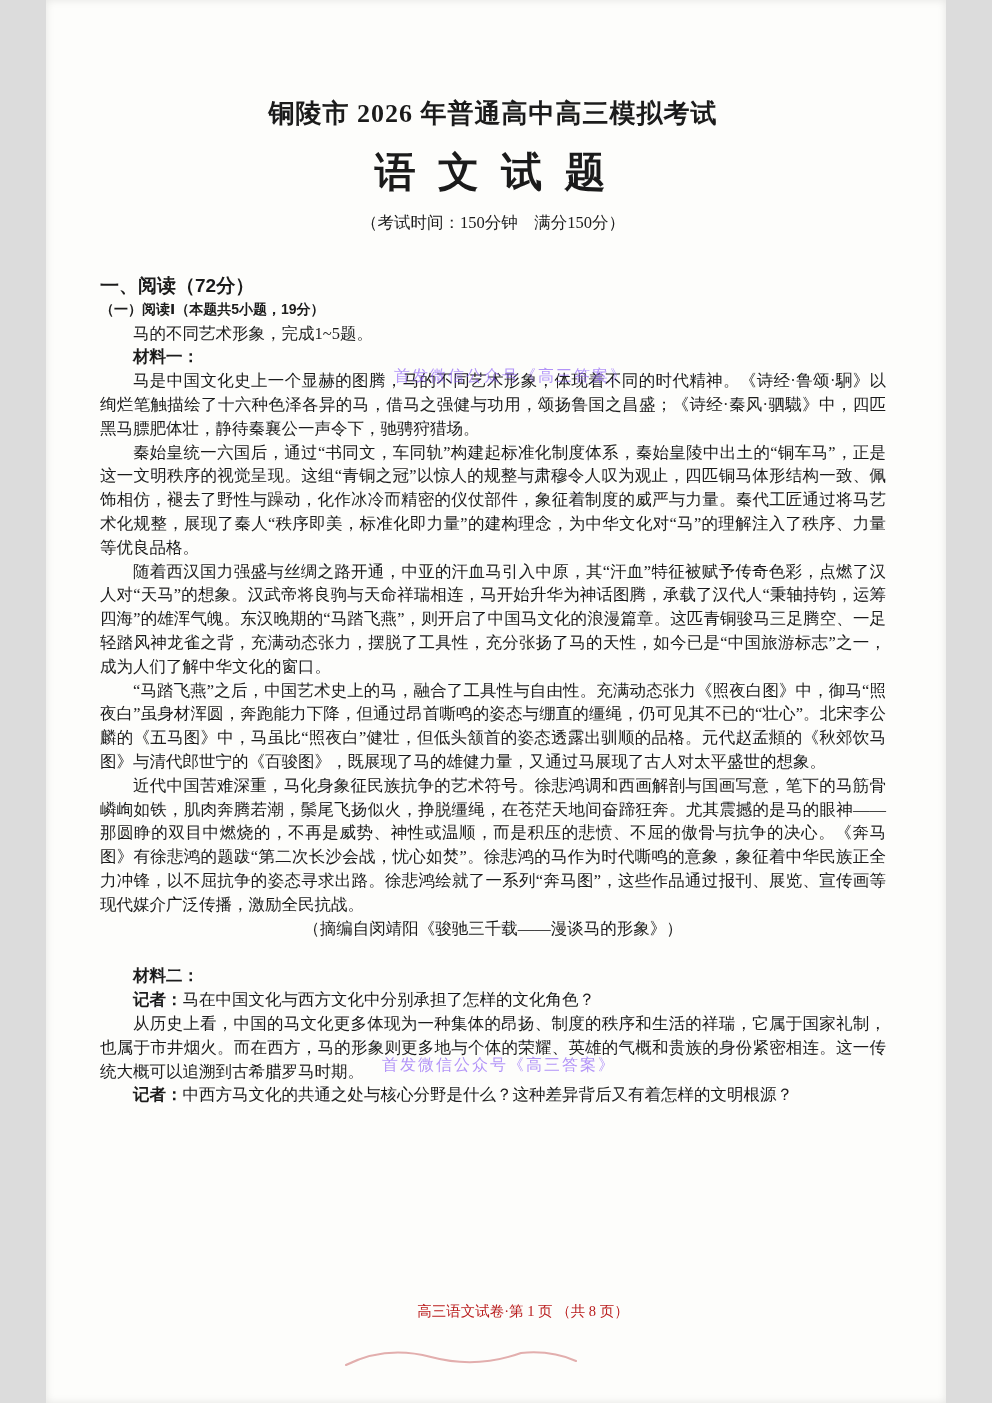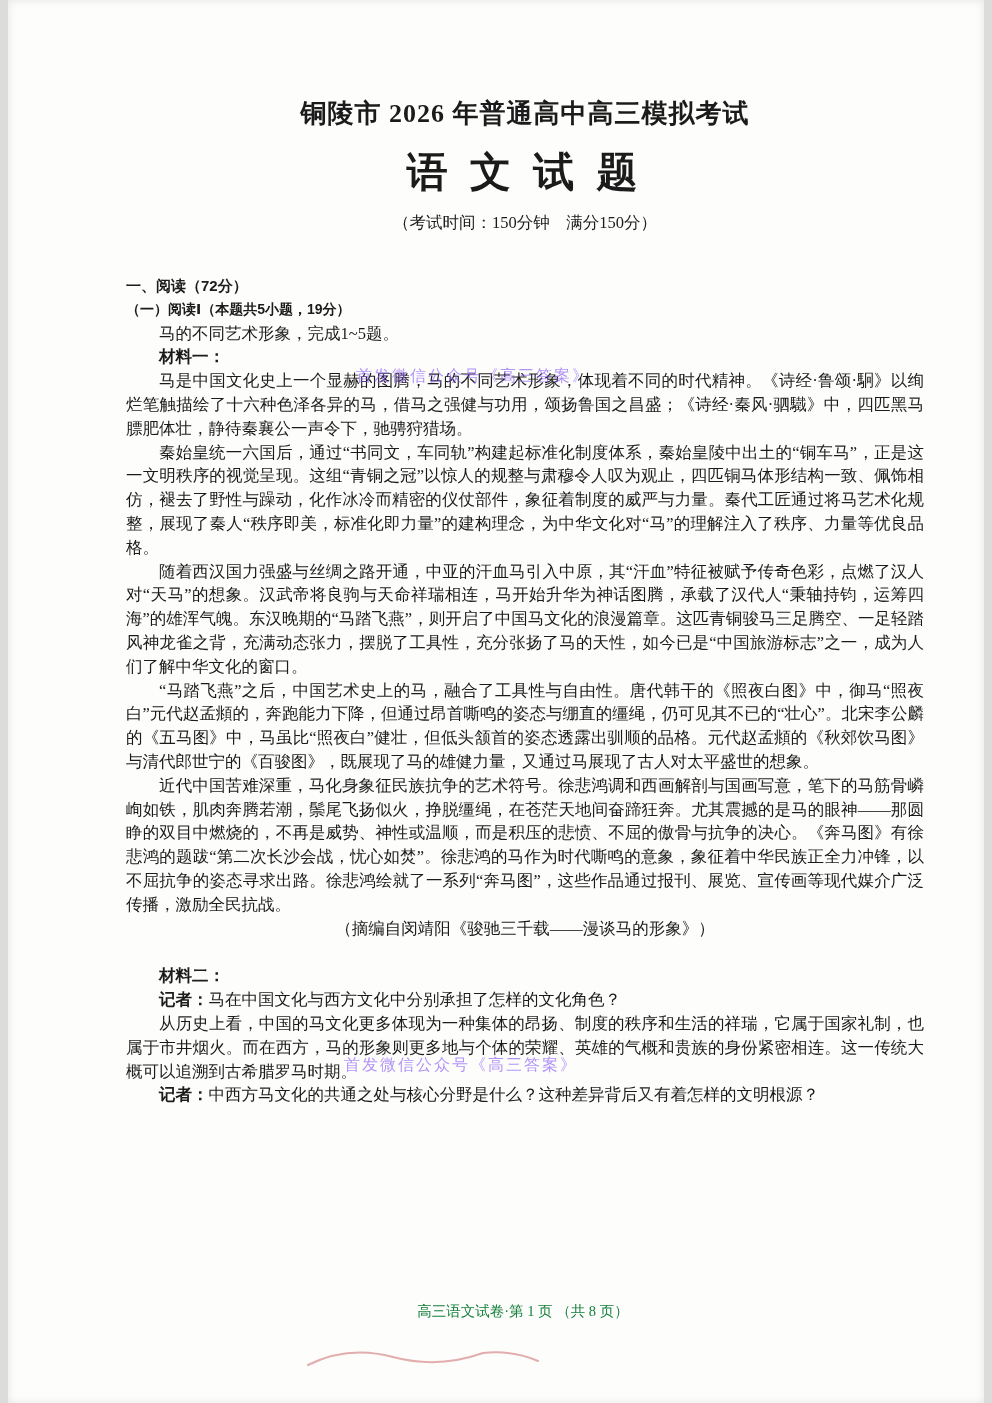--- a/index.html
+++ b/index.html
@@ -1,26 +1,26 @@
 <!DOCTYPE html>
 <html><head>
 <meta charset="utf-8">
 <style>
   * { margin: 0; padding: 0; box-sizing: border-box; }
   html, body { background: #dcdcdc; }
   body { font-family: "Liberation Serif", "DejaVu Serif", serif; }
 
   .page {
     position: relative;
-    width: 976px;
+    width: 900px;
     height: 1403px;
     margin: 0 auto;
     background: #fdfdfb;
     color: #1b1b1b;
-    padding: 96px 60px 0 118px;
+    padding: 96px 60px 0 54px;
     overflow: hidden;
     box-shadow: inset 0 0 8px rgba(0,0,0,0.10);
   }
 
   
   .page-header { text-align: center; }
   .exam-title {
     font-size: 26px;
     font-weight: bold;
     letter-spacing: 1px;
@@ -34,21 +34,21 @@
   .exam-info {
     margin-top: 12px;
     font-size: 16.5px;
   }
 
   
   .paper-body { margin-top: 40px; font-size: 16.5px; line-height: 23.8px; }
 
   .section-heading {
     font-family: "Liberation Sans", "DejaVu Sans", sans-serif;
-    font-size: 15px;
+    font-size: 19px;
     font-weight: bold;
   }
   .subsection-heading {
     font-family: "Liberation Sans", "DejaVu Sans", sans-serif;
     font-size: 14px;
     font-weight: bold;
   }
   .para {
     text-indent: 2em;
     text-align: justify;
@@ -64,21 +64,21 @@
   .speaker { font-weight: bold; }
 
   
   .page-footer {
     position: absolute;
     left: 114px;
     right: 60px;
     bottom: 82px;
     text-align: center;
     font-size: 14.5px;
-    color: #15803d;
+    color: #b91c1c;
   }
 
   
   .watermark {
     position: absolute;
     color: #8b5cf6;
     opacity: 0.65;
     font-size: 16px;
     white-space: nowrap;
     pointer-events: none;
@@ -103,21 +103,21 @@
 
     <h3 class="section-heading">一、阅读（72分）</h3>
     <h4 class="subsection-heading">（一）阅读Ⅰ（本题共5小题，19分）</h4>
     <p class="para">马的不同艺术形象，完成1~5题。</p>
 
     <p class="label-line">材料一：</p>
 
     <p class="para">马是中国文化史上一个显赫的图腾，马的不同艺术形象，体现着不同的时代精神。《诗经·鲁颂·駉》以绚烂笔触描绘了十六种色泽各异的马，借马之强健与功用，颂扬鲁国之昌盛；《诗经·秦风·驷驖》中，四匹黑马膘肥体壮，静待秦襄公一声令下，驰骋狩猎场。</p>
     <p class="para">秦始皇统一六国后，通过“书同文，车同轨”构建起标准化制度体系，秦始皇陵中出土的“铜车马”，正是这一文明秩序的视觉呈现。这组“青铜之冠”以惊人的规整与肃穆令人叹为观止，四匹铜马体形结构一致、佩饰相仿，褪去了野性与躁动，化作冰冷而精密的仪仗部件，象征着制度的威严与力量。秦代工匠通过将马艺术化规整，展现了秦人“秩序即美，标准化即力量”的建构理念，为中华文化对“马”的理解注入了秩序、力量等优良品格。</p>
     <p class="para">随着西汉国力强盛与丝绸之路开通，中亚的汗血马引入中原，其“汗血”特征被赋予传奇色彩，点燃了汉人对“天马”的想象。汉武帝将良驹与天命祥瑞相连，马开始升华为神话图腾，承载了汉代人“秉轴持钧，运筹四海”的雄浑气魄。东汉晚期的“马踏飞燕”，则开启了中国马文化的浪漫篇章。这匹青铜骏马三足腾空、一足轻踏风神龙雀之背，充满动态张力，摆脱了工具性，充分张扬了马的天性，如今已是“中国旅游标志”之一，成为人们了解中华文化的窗口。</p>
-    <p class="para">“马踏飞燕”之后，中国艺术史上的马，融合了工具性与自由性。唐代韩干的《照夜白图》中，御马“照夜白”元代赵孟頫的，奔跑能力下降，但通过昂首嘶鸣的姿态与绷直的缰绳，仍可见其不已的“壮心”。北宋李公麟的《五马图》中，马虽比“照夜白”健壮，但低头颔首的姿态透露出驯顺的品格。元代赵孟頫的《秋郊饮马图》与清代郎世宁的《百骏图》，既展现了马的雄健力量，又通过马展现了古人对太平盛世的想象。</p>
+    <p class="para">“马踏飞燕”之后，中国艺术史上的马，融合了工具性与自由性。充满动态张力《照夜白图》中，御马“照夜白”虽身材浑圆，奔跑能力下降，但通过昂首嘶鸣的姿态与绷直的缰绳，仍可见其不已的“壮心”。北宋李公麟的《五马图》中，马虽比“照夜白”健壮，但低头颔首的姿态透露出驯顺的品格。元代赵孟頫的《秋郊饮马图》与清代郎世宁的《百骏图》，既展现了马的雄健力量，又通过马展现了古人对太平盛世的想象。</p>
     <p class="para">近代中国苦难深重，马化身象征民族抗争的艺术符号。徐悲鸿调和西画解剖与国画写意，笔下的马筋骨嶙峋如铁，肌肉奔腾若潮，鬃尾飞扬似火，挣脱缰绳，在苍茫天地间奋蹄狂奔。尤其震撼的是马的眼神——那圆睁的双目中燃烧的，不再是威势、神性或温顺，而是积压的悲愤、不屈的傲骨与抗争的决心。《奔马图》有徐悲鸿的题跋“第二次长沙会战，忧心如焚”。徐悲鸿的马作为时代嘶鸣的意象，象征着中华民族正全力冲锋，以不屈抗争的姿态寻求出路。徐悲鸿绘就了一系列“奔马图”，这些作品通过报刊、展览、宣传画等现代媒介广泛传播，激励全民抗战。</p>
 
     <p class="attribution">（摘编自闵靖阳《骏驰三千载——漫谈马的形象》）</p>
 
     <p class="label-line material2-label">材料二：</p>
 
     <p class="para"><b class="speaker">记者：</b><span>马在中国文化与西方文化中分别承担了怎样的文化角色？</span></p>
     <p class="para"><b class="speaker"></b><span>从历史上看，中国的马文化更多体现为一种集体的昂扬、制度的秩序和生活的祥瑞，它属于国家礼制，也属于市井烟火。而在西方，马的形象则更多地与个体的荣耀、英雄的气概和贵族的身份紧密相连。这一传统大概可以追溯到古希腊罗马时期。</span></p>
     <p class="para"><b class="speaker">记者：</b><span>中西方马文化的共通之处与核心分野是什么？这种差异背后又有着怎样的文明根源？</span></p>
 

